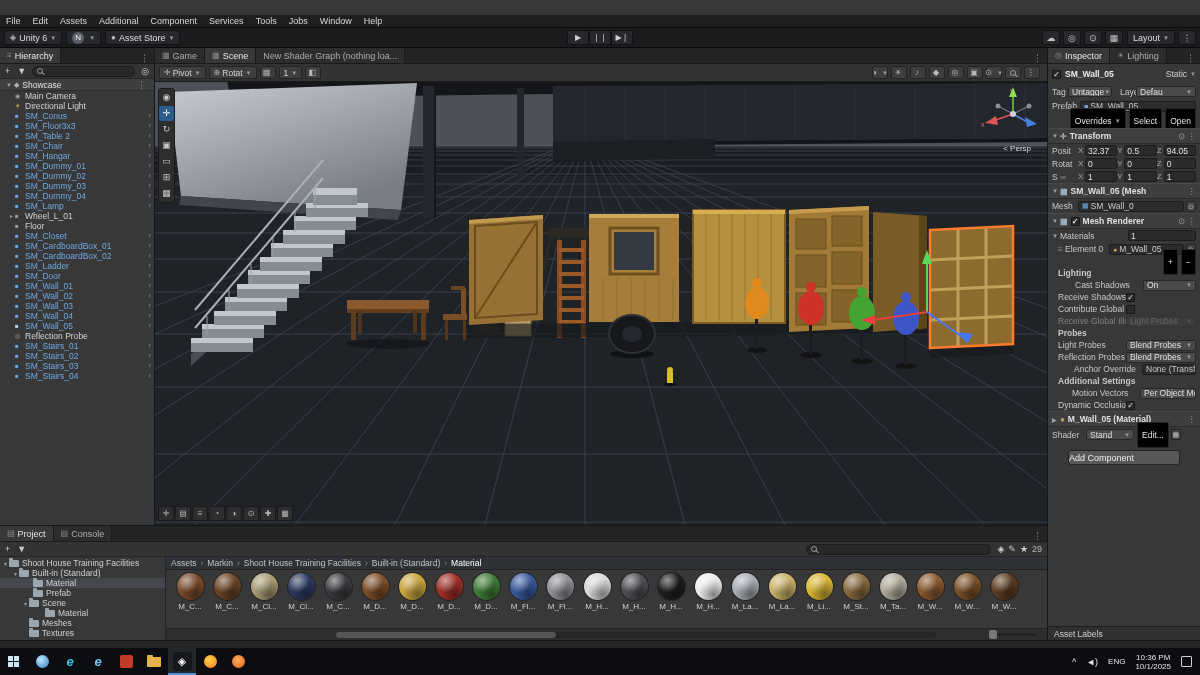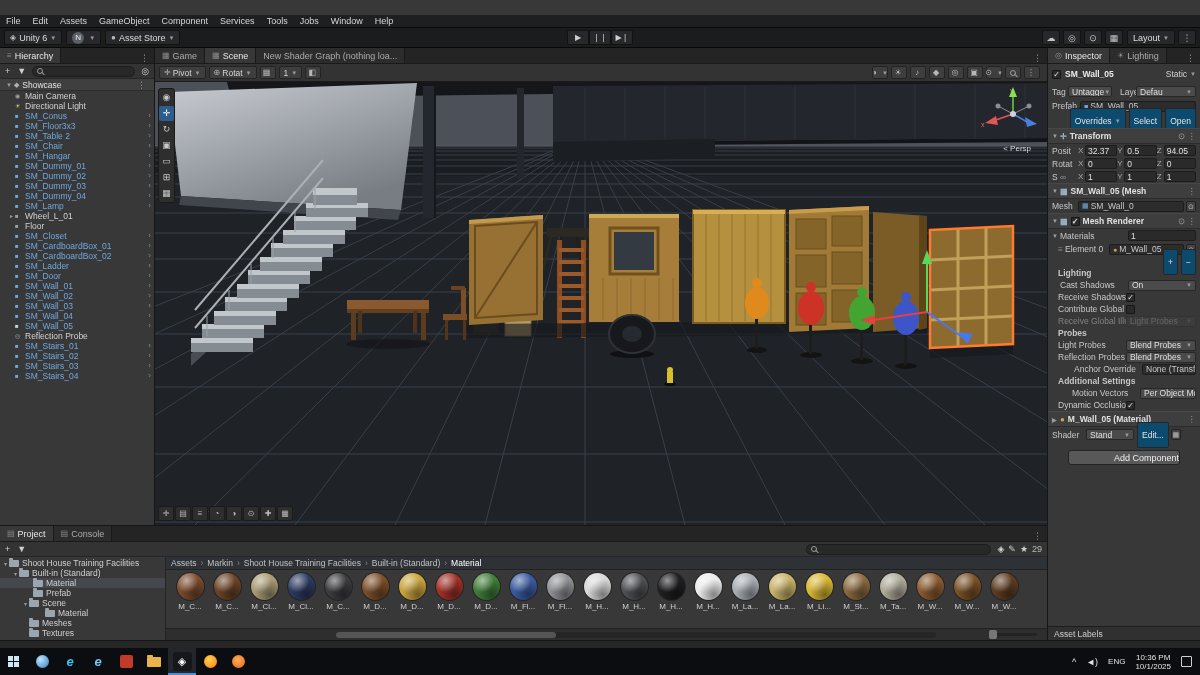--- a/index.html
+++ b/index.html
@@ -77,22 +77,22 @@
 .objfield .glyph{font-size:7px;margin-right:2px;color:#6fa8e0}
 .target{width:10px;height:11px;background:#444;border:1px solid #222;border-radius:2px;margin-left:2px;font-size:7px;line-height:10px;text-align:center;color:#bbb;flex:0 0 auto}
 .cb{width:9px;height:9px;background:#2a2a2a;border:1px solid #171717;border-radius:1px;font-size:8px;line-height:8px;text-align:center;color:#e6e6e6;flex:0 0 auto}
 .numf{flex:1;height:11px;background:#2a2a2a;border:1px solid #1c1c1c;border-radius:2px;padding:0 2px;display:flex;align-items:center;margin-right:0;overflow:hidden;color:#e0e0e0;min-width:0}
 .axis{width:7px;color:#a8a8a8;flex:0 0 auto;font-size:8px}
 .comphdr{height:16px;background:#3e3e3e;border-top:1px solid #474747;border-bottom:1px solid #2b2b2b;display:flex;align-items:center;font-size:8.5px;font-weight:bold;color:#e0e0e0;padding:0 4px;flex:0 0 auto;white-space:nowrap;overflow:hidden}
 .comphdr .fold{font-size:6px;color:#9c9c9c;width:8px}
 .comphdr .cic{font-size:8px;margin-right:3px;color:#9fb6c8}
 .comphdr .hmenu{margin-left:auto;color:#9a9a9a;font-weight:normal}
 .subhdr{height:12px;line-height:12px;font-weight:bold;color:#c6c6c6;padding-left:10px;flex:0 0 auto}
-.smallbtn{height:11px;background:#0c4a6e;border:1px solid #262626;border-radius:2px;color:#e4e4e4;display:flex;align-items:center;padding:12px 4px;margin-left:3px;white-space:nowrap}
-#addcomp{width:112px;height:15px;background:#585858;border:1px solid #232323;border-radius:3px;color:#eee;font-size:9px;text-align:right;line-height:14px;margin:8px auto 0 auto;flex:0 0 auto}
+.smallbtn{height:11px;background:#000000;border:1px solid #262626;border-radius:2px;color:#e4e4e4;display:flex;align-items:center;padding:12px 4px;margin-left:3px;white-space:nowrap}
+#addcomp{width:112px;height:15px;background:#585858;border:1px solid #232323;border-radius:3px;color:#eee;font-size:9px;text-align:left;line-height:14px;margin:8px auto 0 auto;flex:0 0 auto}
 #assetlabels{height:14px;background:#303030;border-top:1px solid #1d1d1d;display:flex;align-items:center;padding:0 6px;color:#cfcfcf;flex:0 0 auto}
 
 
 #project{position:absolute;left:0;top:525px;width:1047px;height:115px;background:#383838;border-top:1px solid #161616;display:flex;flex-direction:column}
 #projbody{flex:1;display:flex;overflow:hidden}
 #projtree{width:166px;border-right:1px solid #242424;overflow:hidden;padding-top:1px}
 .prow{height:10px;display:flex;align-items:center;font-size:8.5px;color:#d0d0d0;white-space:nowrap}
 .prow .arr{width:7px;font-size:6px;color:#9a9a9a;text-align:center;flex:0 0 auto}
 .folder{width:10px;height:7px;background:#9aa7b0;border-radius:1px;position:relative;margin-right:3px;flex:0 0 auto}
 .folder::before{content:"";position:absolute;left:0;top:-2px;width:4px;height:2px;background:#9aa7b0;border-radius:1px 1px 0 0}
@@ -134,21 +134,21 @@
 <body>
 
 <div id="app">
 
 
   <div id="menubar">
 
   <span class="mitem">File</span>
       <span class="mitem">Edit</span>
       <span class="mitem">Assets</span>
-      <span class="mitem">GameObject</span>
+      <span class="mitem">Additional</span>
       <span class="mitem">Component</span>
       <span class="mitem">Services</span>
       <span class="mitem">Tools</span>
       <span class="mitem">Jobs</span>
       <span class="mitem">Window</span>
       <span class="mitem">Help</span>
     </div>
 
   <div id="toolbar">
     <div class="tpill">
@@ -945,21 +945,21 @@
         <span>M_Wall_05</span>
       </div>
       <div class="target">⊙</div>
     </div>
     <div class="irow" style="height:11px;justify-content:flex-end">
       <div class="smallbtn" style="height:9px">+</div>
       <div class="smallbtn" style="height:9px">−</div>
     </div>
 
     <div class="subhdr">Lighting</div>
-    <div class="irow" style="height:12px;padding-left:12px">
+    <div class="irow" style="height:12px;padding-left:27px">
       <span class="ilabel">Cast Shadows</span>
       <div class="dd">
           <span>On</span>
           <span class="caret">▼</span>
         </div>
     </div>
     <div class="irow" style="height:12px;padding-left:10px">
       <span class="ilabel">Receive Shadows</span>
       <span class="cb">✓</span>
     </div>

